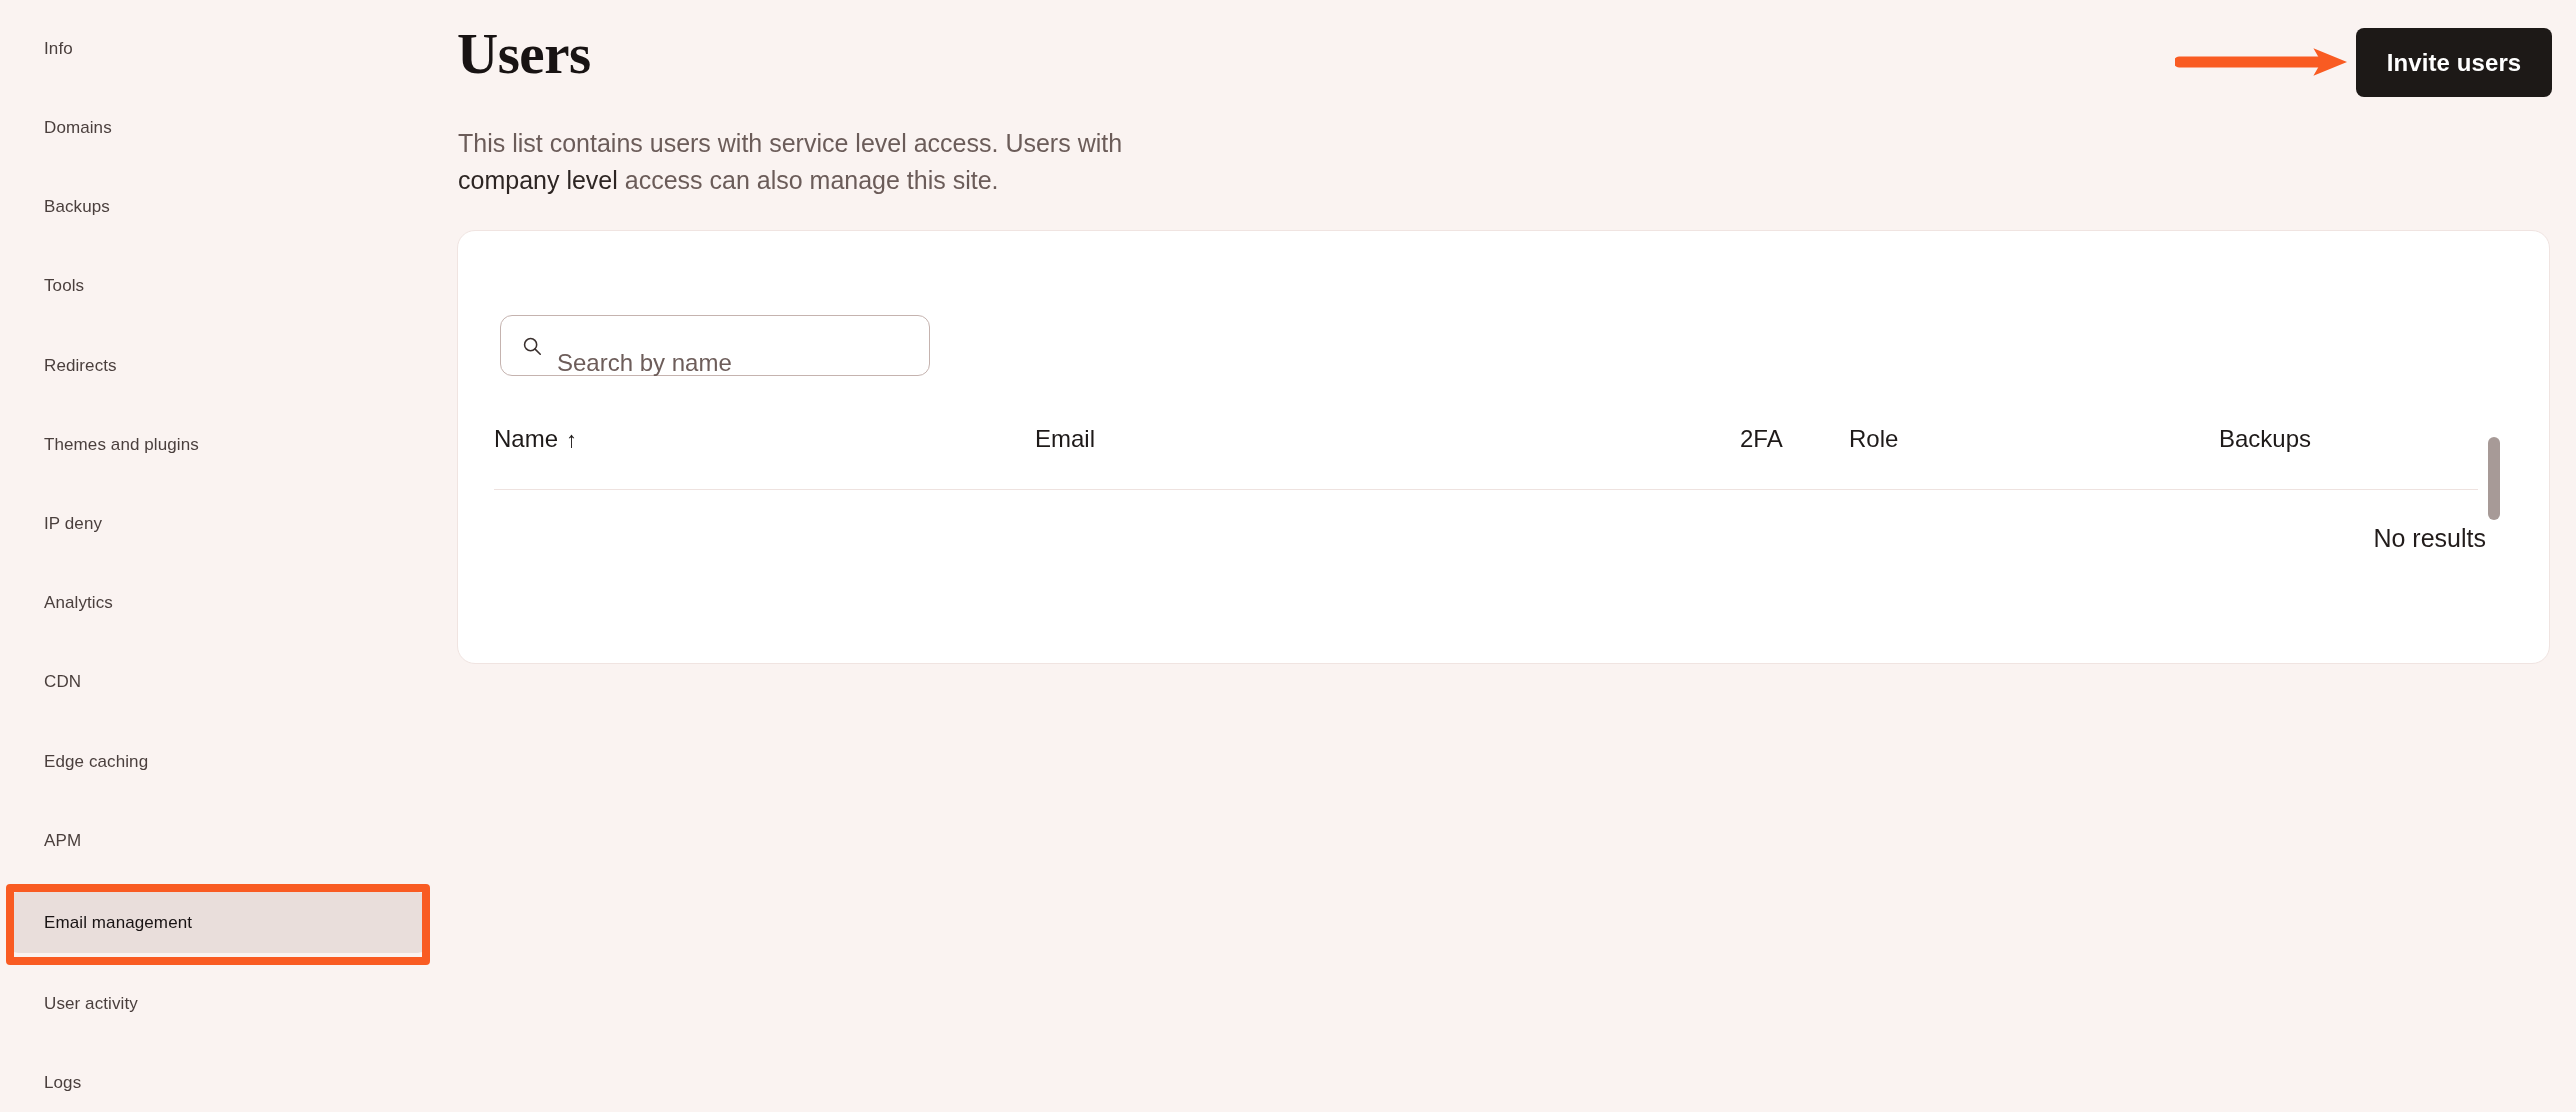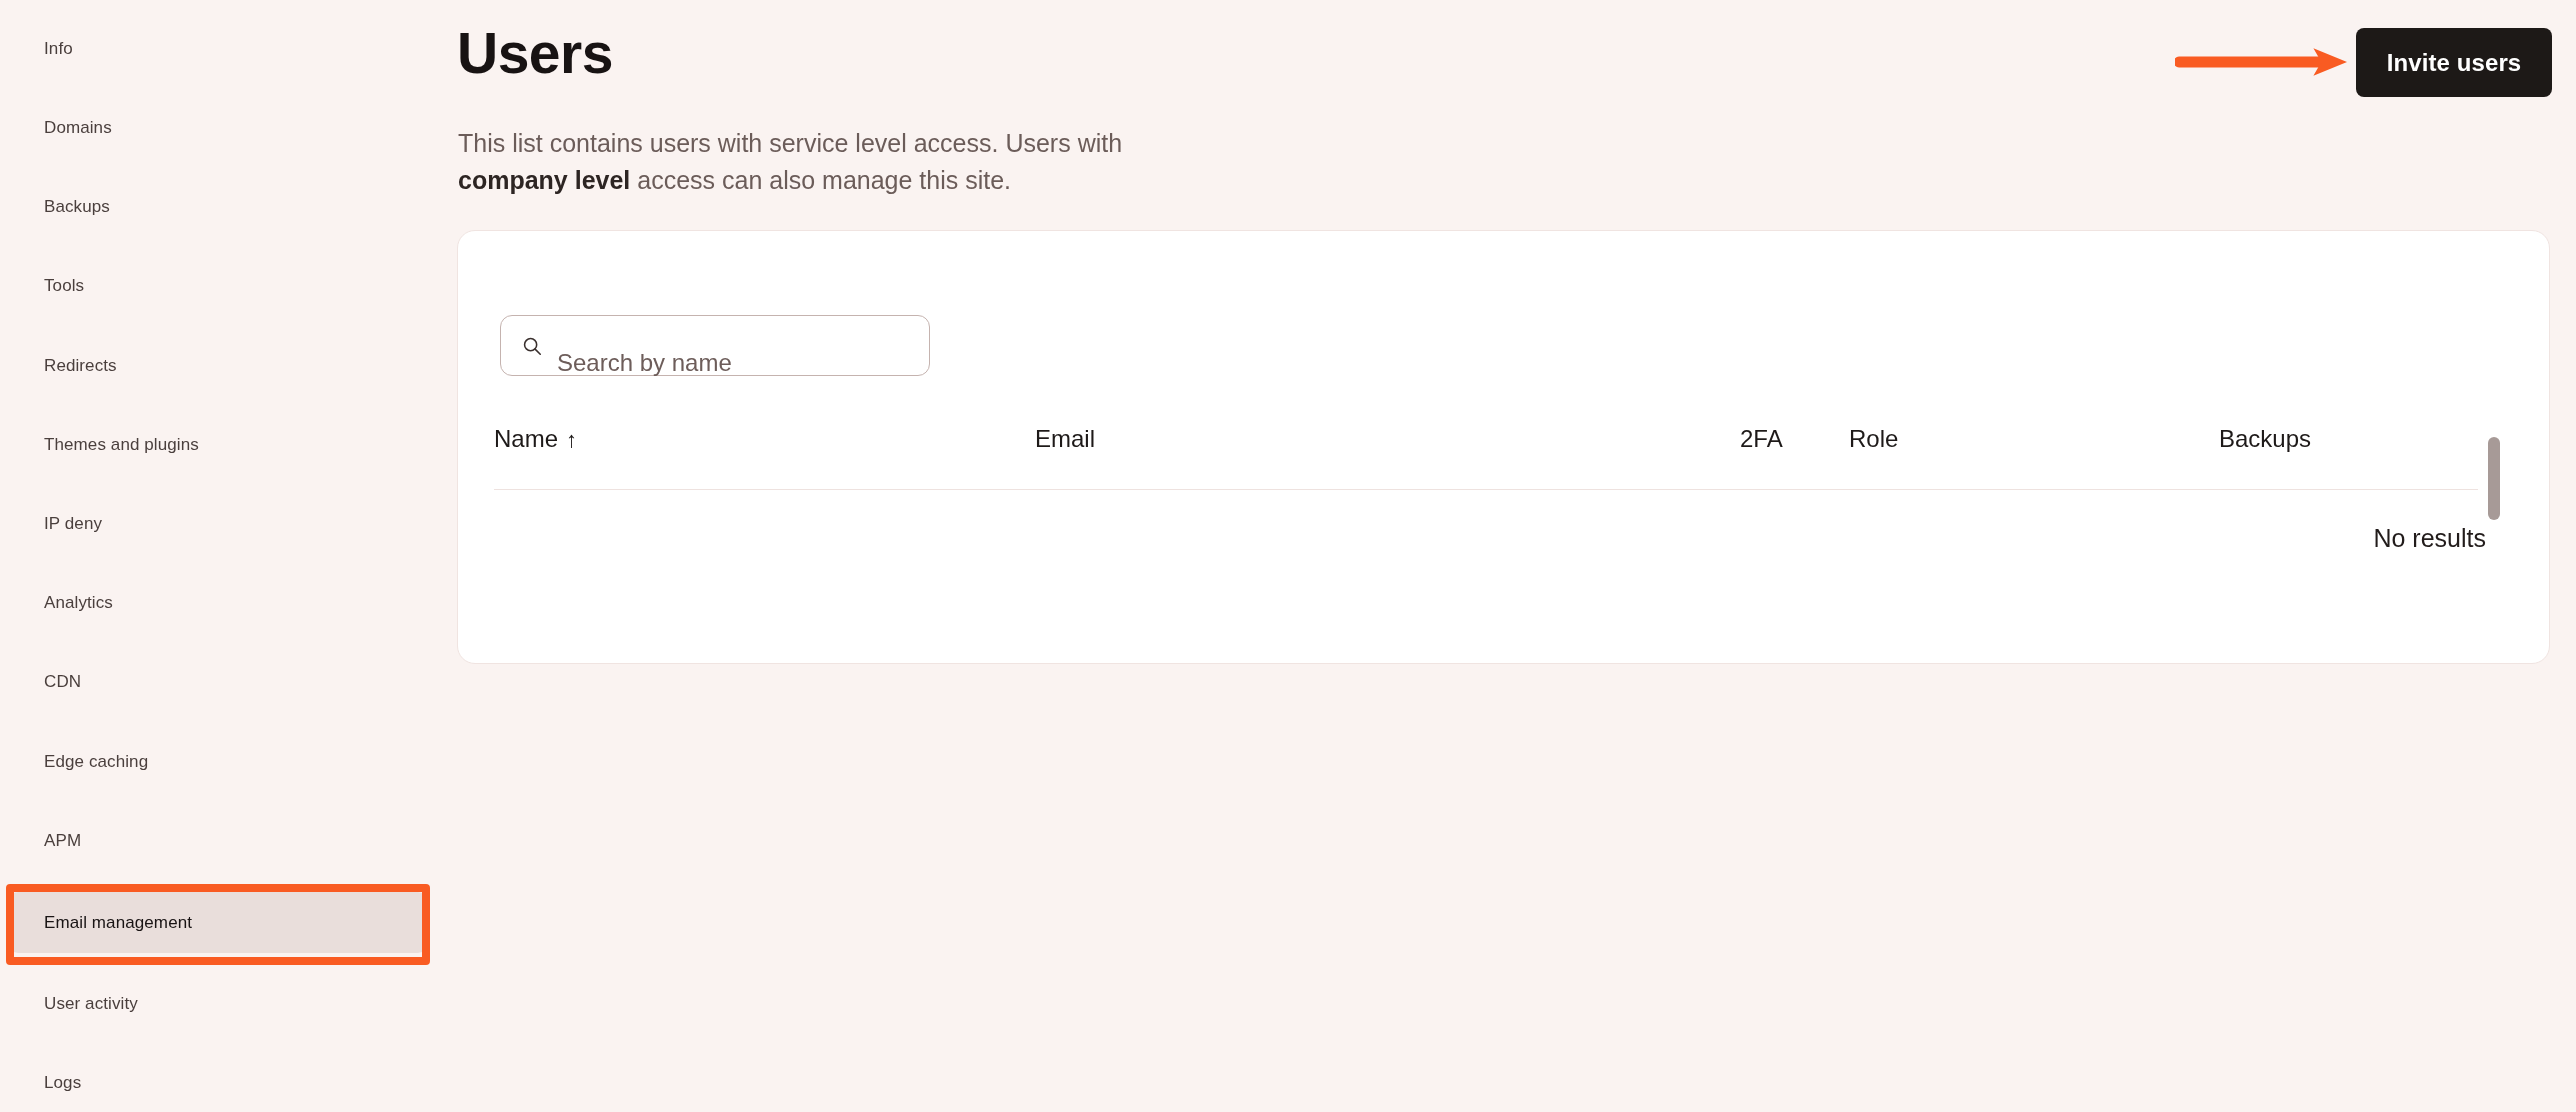--- a/index.html
+++ b/index.html
@@ -70,40 +70,40 @@
     position: absolute;
     left: 457px; top: 0;
     width: 2119px;
     height: 1113px;
   }
 
   #page-title {
     position: absolute;
     left: 0px;
     top: 22px;
-    font-family: Liberation Sans, sans-serif;
+    font-family: Liberation Serif, serif;
     font-size: 57px;
     line-height: 63px;
     color: #181313;
     letter-spacing: -0.5px;
   }
 
   #page-desc {
     position: absolute;
     left: 1px;
     top: 125px;
     width: 683px;
     font-size: 25px;
     line-height: 37px;
     color: #6b5c59;
   }
 
   #page-desc .strong {
     color: #2d2523;
-    font-weight: 700;
+    font-weight: 400;
   }
 
   
   #invite-button {
     position: absolute;
     left: 1899px;
     top: 28px;
     width: 196px;
     height: 69px;
     background: #1d1917;

